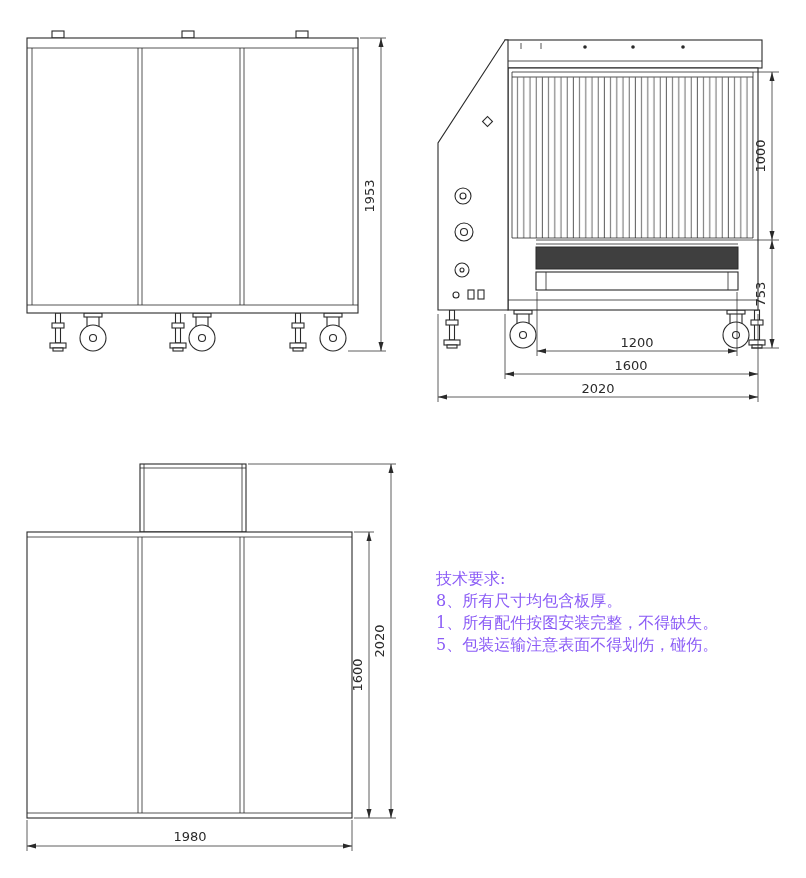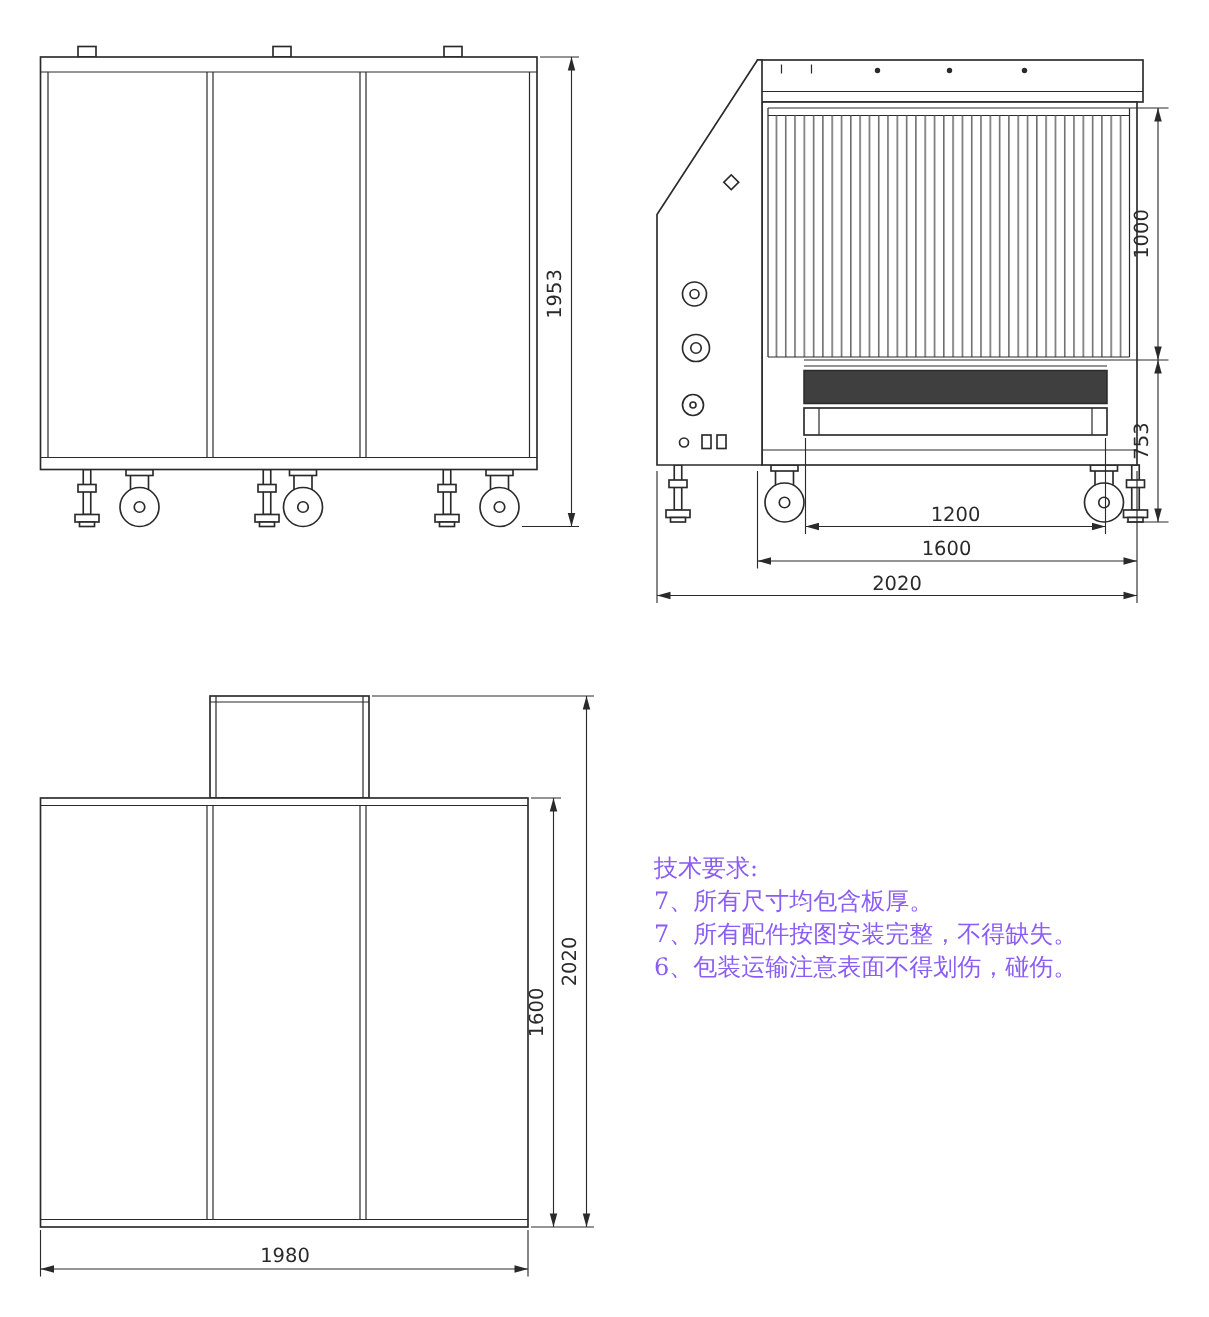--- a/index.html
+++ b/index.html
@@ -182,16 +182,16 @@
       <path class="dimln" d="M27,846 H352"></path>
       <polygon class="arrow" points="27,846 36,843.5 36,848.5"></polygon>
       <polygon class="arrow" points="352,846 343,843.5 343,848.5"></polygon>
       <text class="dim-label" x="190" y="841" text-anchor="middle">1980</text>
     </g>
   </g>
 </svg>
 
 <div class="notes">
   <div class="title">技术要求:</div>
-  <div>7、所有尺寸均包含板厚。</div>
-  <div>7、所有配件按图安装完整，不得缺失。</div>
-  <div>6、包装运输注意表面不得划伤，碰伤。</div>
+  <div>8、所有尺寸均包含板厚。</div>
+  <div>1、所有配件按图安装完整，不得缺失。</div>
+  <div>5、包装运输注意表面不得划伤，碰伤。</div>
 </div>
 
 </body></html>

